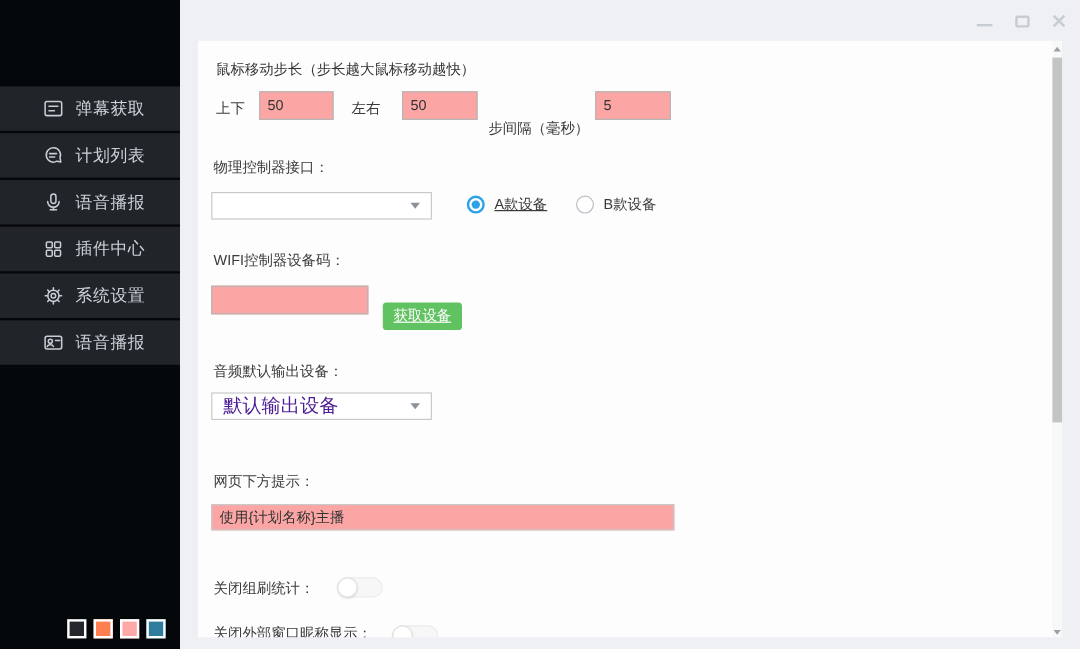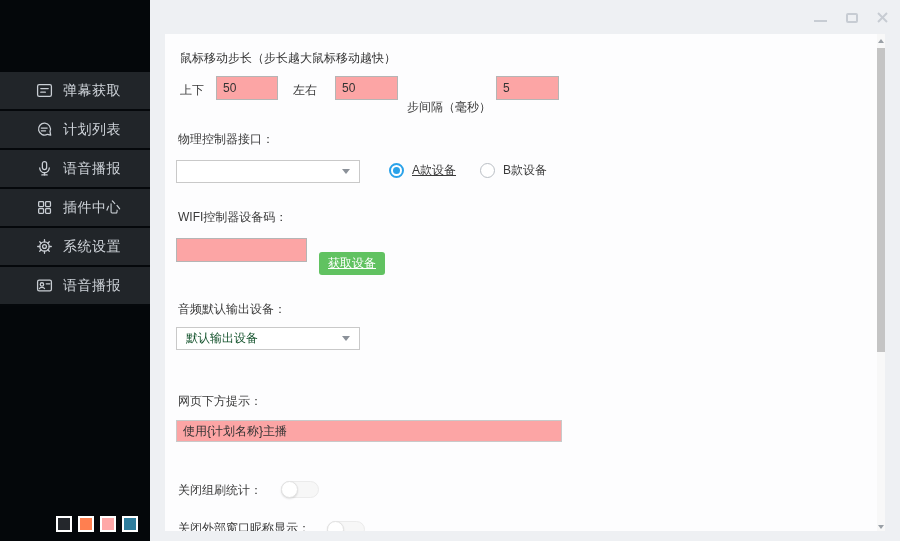--- a/index.html
+++ b/index.html
@@ -36,21 +36,21 @@
   .lbl { position:absolute; font-size:12px; color:#3a3a3a; white-space:nowrap; }
   .title { color:#333; }
   .tin {
     position:absolute; height:24px; border:1px solid #b5b5b5; background:#fca5a5;
     font-size:12px; padding:0 6px; color:#333; outline:none;
     font-family:"Liberation Sans","DejaVu Sans",sans-serif;
   }
   .tin.light { border-color:#c9c9c9; height:22px; }
   .dropdown {
     position:absolute; height:23px; border:1px solid #c9c9c9; background:#fff;
-    font-size:12px; color:#14532d; display:flex; align-items:center;
+    font-size:16px; color:#4c1d95; display:flex; align-items:center;
     justify-content:space-between; padding:0 9px; cursor:pointer;
   }
   .caret { width:0; height:0; border-left:4px solid transparent; border-right:4px solid transparent; border-top:5px solid #8b9199; }
   .radio-row { position:absolute; display:flex; align-items:center; gap:8px; cursor:pointer; }
   .rdo { width:15px; height:15px; border-radius:50%; border:2px solid #2aa2e9; background:#fff; position:relative; }
   .rdo.on::after { content:""; position:absolute; left:2px; top:2px; width:7px; height:7px; border-radius:50%; background:#2aa2e9; }
   .rdo.off { border:1px solid #b9bec4; width:15px; height:15px; }
   .btn-green {
     position:absolute; width:66px; height:23px; background:#61c261; color:#fff;
     font-size:12px; border:none; border-radius:3px; cursor:pointer;

